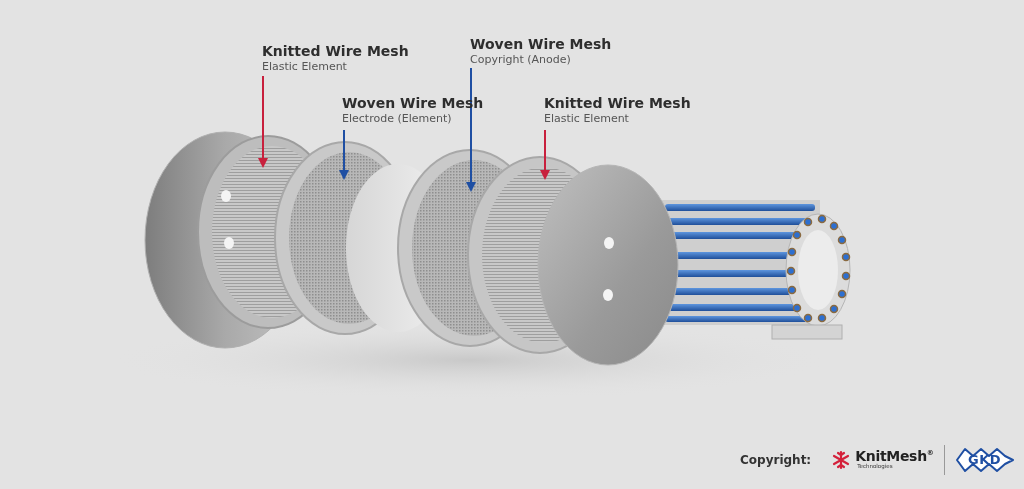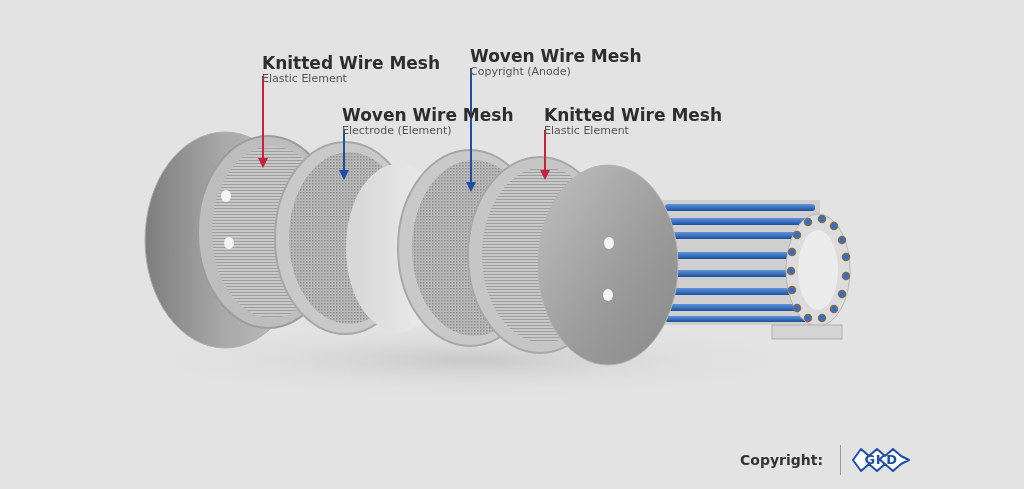--- a/index.html
+++ b/index.html
@@ -1,22 +1,22 @@
 <!DOCTYPE html>
 <html><head>
 <meta charset="utf-8">
 <style>
   html, body { margin:0; padding:0; }
   body { width:1024px; height:489px; overflow:hidden; background:#e3e3e3; font-family:"DejaVu Sans", sans-serif; position:relative; }
   .stage { position:absolute; left:0; top:0; width:1024px; height:489px; }
   .label { position:absolute; color:#333; line-height:15px; }
-  .label .title { font-weight:bold; font-size:17px; color:#2e2e2e; display:block;margin-top:12px; }
+  .label .title { font-weight:bold; font-size:14px; color:#2e2e2e; display:block; }
   .label .sub { font-size:11px; color:#555; display:block; }
   .footer { position:absolute; left:740px; top:442px; height:36px; display:flex; align-items:center; }
-  .footer .copy { font-size:14px; font-weight:bold; color:#333; margin-right:7px; }
+  .footer .copy { font-size:12px; font-weight:bold; color:#333; margin-right:20px; }
   .knit { display:flex; align-items:center; }
   .knit-text { display:flex; flex-direction:column; line-height:11px; margin-left:4px; }
   .knit-name { font-size:14px; font-weight:bold; color:#222; letter-spacing:-0.3px; }
   .knit-name sup { font-size:7px; }
   .knit-sub { font-size:5.5px; color:#333; margin-left:2px; }
   .divider { width:1px; height:30px; background:#999; margin:0 10px 0 10px; }
 </style>
 </head>
 <body>
 
@@ -159,20 +159,37 @@
   <span class="title">Woven Wire Mesh</span>
   <span class="sub">Copyright (Anode)</span>
 </div>
 <div class="label" style="left:544px; top:96px;">
   <span class="title">Knitted Wire Mesh</span>
   <span class="sub">Elastic Element</span>
 </div>
 
 <div class="footer">
   <span class="copy">Copyright:</span>
+  <div class="knit">
+    <svg width="20" height="20" viewBox="0 0 20 20">
+      <g stroke="#d4213b" stroke-width="2.2" stroke-linecap="round">
+        <line x1="10" y1="2" x2="10" y2="18"></line>
+        <line x1="3" y1="6" x2="17" y2="14"></line>
+        <line x1="3" y1="14" x2="17" y2="6"></line>
+        <line x1="7" y1="3" x2="10" y2="5"></line>
+          <line x1="13" y1="3" x2="10" y2="5"></line>
+        <line x1="7" y1="17" x2="10" y2="15"></line>
+          <line x1="13" y1="17" x2="10" y2="15"></line>
+      </g>
+    </svg>
+    <div class="knit-text">
+      <span class="knit-name"><span>KnitMesh</span><sup>®</sup></span>
+      <span class="knit-sub">Technologies</span>
+    </div>
+  </div>
   <div class="divider"></div>
   <div style="position:relative; width:60px; height:30px;">
     <svg width="60" height="30" viewBox="0 0 60 30">
       <path d="M2,15 L10,4 L18,11 L26,4 L34,11 L42,4 L50,11 L58,15 L50,19 L42,26 L34,19 L26,26 L18,19 L10,26 Z" fill="#fff" stroke="#1f4fa3" stroke-width="2" stroke-linejoin="round"></path>
     </svg>
     <span style="position:absolute; left:0; top:7px; width:60px; text-align:center; font-weight:bold; font-size:13px; color:#1f4fa3; letter-spacing:0.5px;">GKD</span>
   </div>
 </div>
 
 </body></html>

